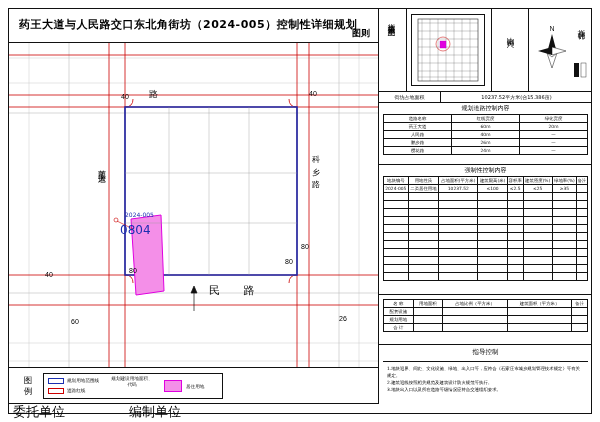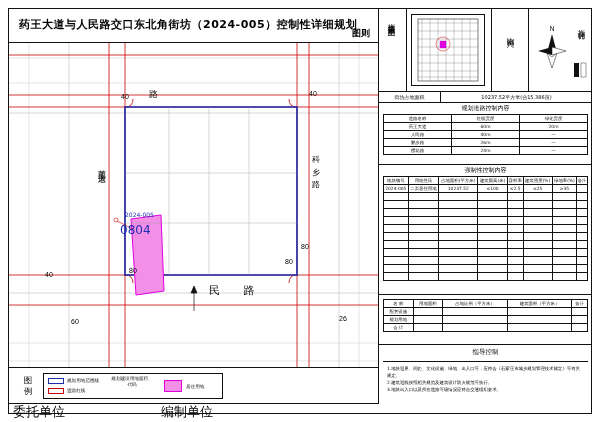--- a/index.html
+++ b/index.html
@@ -160,21 +160,21 @@
 
       <span class="legend-cell cn" style="left:66px;top:2px;width:44px;text-align:center;">规划建设用地面积、代码</span>
 
       <span class="swatch" style="left:120px;top:6px;width:18px;height:12px;background:#f48fe8;border-color:#e000e0;"></span>
       <span class="legend-cell cn" style="left:142px;top:10px;">居住用地</span>
     </div>
   </div>
 
   <div class="footer">
     <span class="footer-item cn" style="left:4px;">委托单位</span>
-    <span class="footer-item cn" style="left:120px;margin-left:32px;">编制单位</span>
+    <span class="footer-item cn" style="left:120px;">编制单位</span>
   </div>
 
   <div class="rightcol">
 
     <div class="rc-sec" style="left:0;top:0;width:213px;height:83px;">
       <div style="position:absolute;left:0;top:0;width:28px;height:83px;border-right:1px solid #111;box-sizing:border-box;">
         <div class="vtext cn" style="position:absolute;left:7px;top:8px;font-size:7.5px;letter-spacing:1px;">街坊位置示意图</div>
       </div>
 
       <div style="position:absolute;left:32px;top:5px;width:74px;height:72px;border:1px solid #111;box-sizing:border-box;overflow:hidden;background:#fff;">

